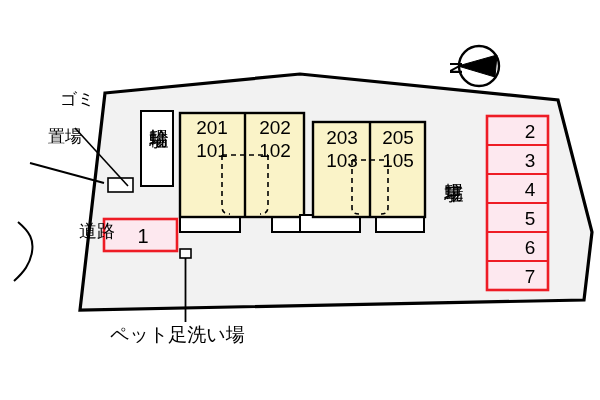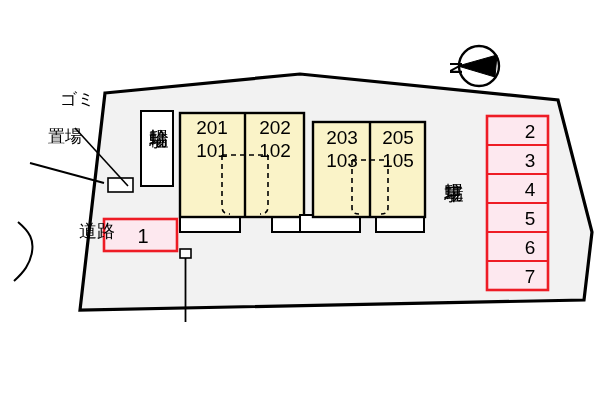--- a/index.html
+++ b/index.html
@@ -114,13 +114,16 @@
               font-size:17px; line-height:19px; color:#000;
               font-family:'Liberation Sans','DejaVu Sans',sans-serif;margin-left:24px;">ゴミ</div>
   <div style="position:absolute; left:48px; top:127px;
               font-size:17px; line-height:19px; color:#000;
               font-family:'Liberation Sans','DejaVu Sans',sans-serif;">置場</div>
 
   <div style="position:absolute; left:36px; top:219px;
               font-size:18px; color:#000;
               font-family:'Liberation Sans','DejaVu Sans',sans-serif;margin-left:43px;">道路</div>
 
+  <div style="position:absolute; left:110px; top:322px;
+              font-size:19px; color:#000; white-space:nowrap;
+              font-family:'Liberation Sans','DejaVu Sans',sans-serif;">ペット足洗い場</div>
 </div>
 
 </body></html>

